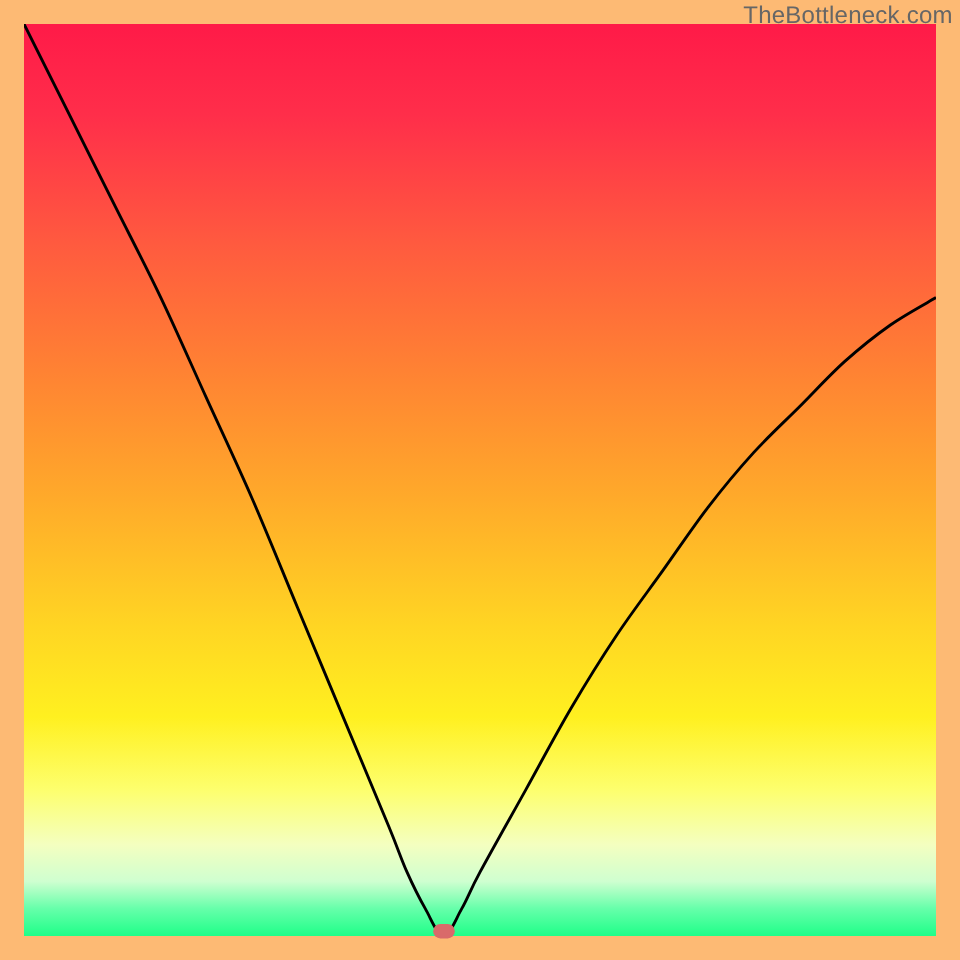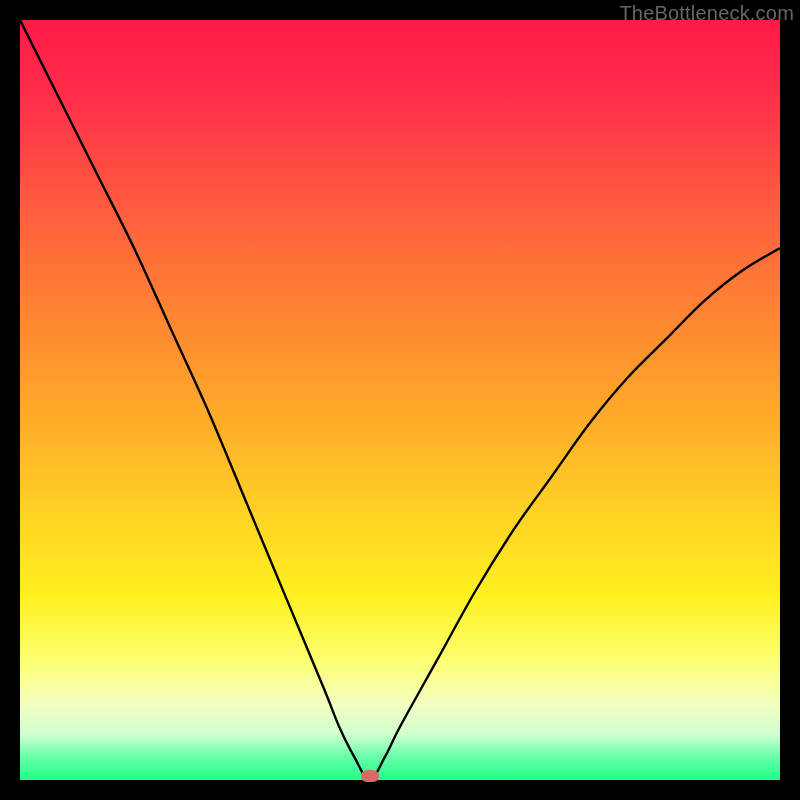--- a/index.html
+++ b/index.html
@@ -7,21 +7,21 @@
     padding: 0;
     width: 800px;
     height: 800px;
     overflow: hidden;
     font-family: Arial, sans-serif;
   }
   .chart-container {
     position: relative;
     width: 800px;
     height: 800px;
-    background: #000000;
+    background: #fdba74;
   }
   .plot-area {
     position: absolute;
     left: 20px;
     top: 20px;
     width: 760px;
     height: 760px;
     background: linear-gradient(to bottom,
       #ff1a48 0%,
       #ff2e4a 10%,

